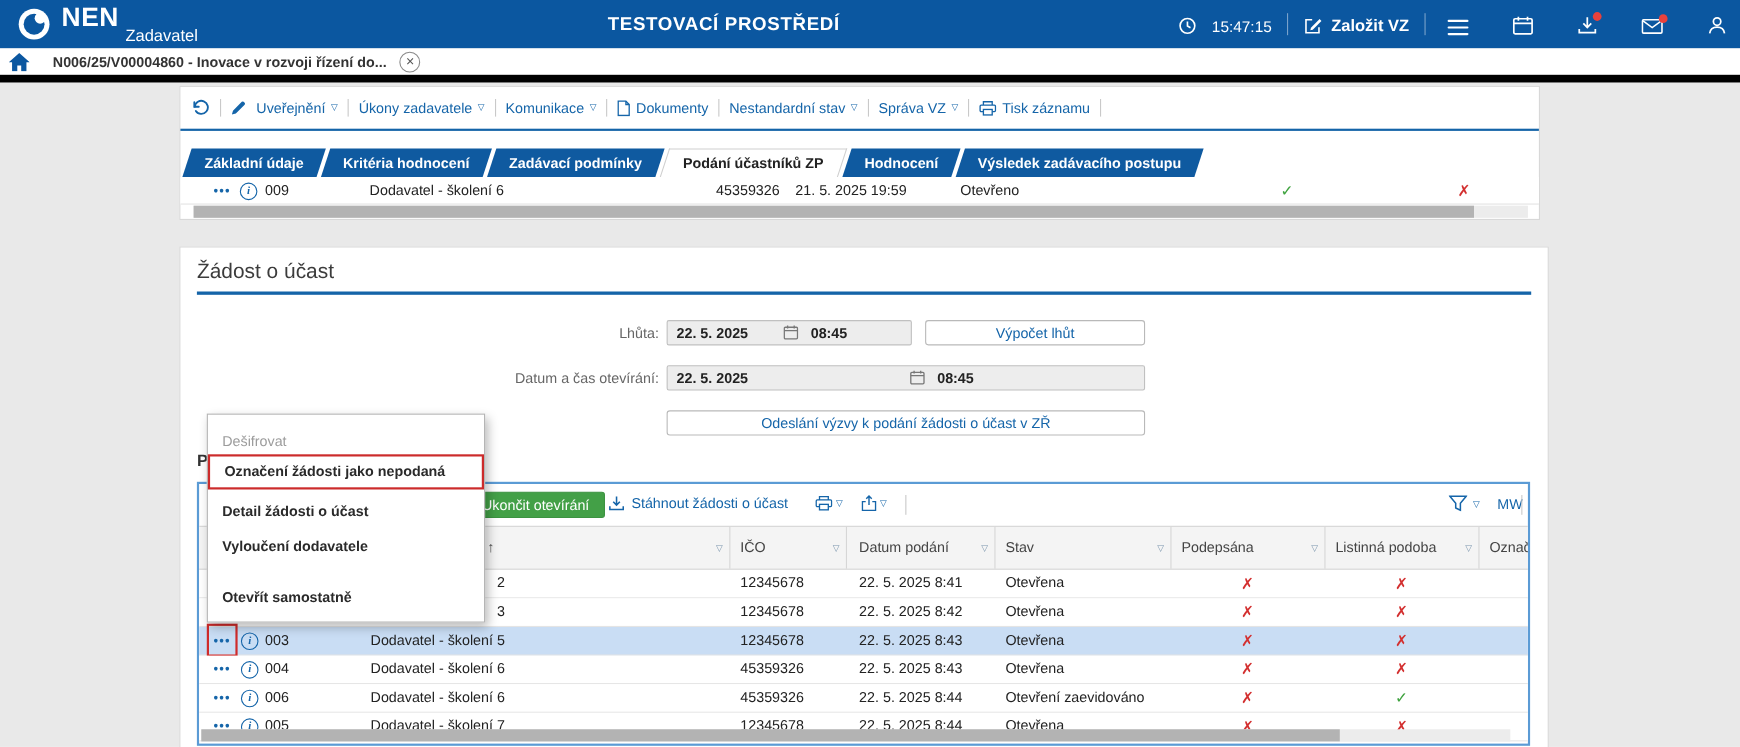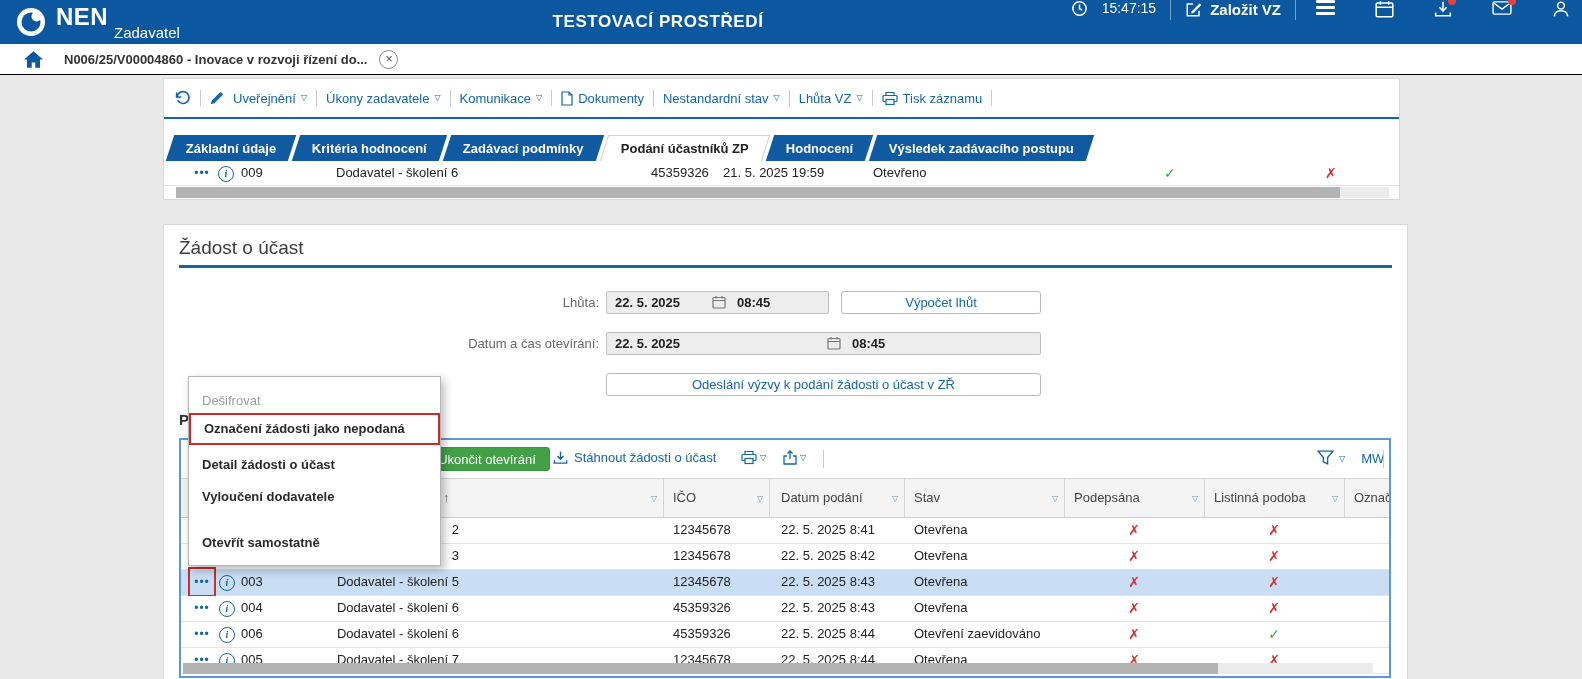--- a/index.html
+++ b/index.html
@@ -6,33 +6,33 @@
   #stage{position:relative;width:1582px;height:679px;background:#e9e9e9;overflow:hidden;
     font-family:"Liberation Sans","DejaVu Sans",sans-serif;font-size:13px;color:#222}
   .icon svg{display:block}
 
   
   #topbar{position:absolute;left:0;top:0;width:100%;height:44px;background:#0b57a0;color:#fff}
   #logo{position:absolute;left:16px;top:7px;width:30px;height:30px;cursor:pointer}
   #logo-text{position:absolute;left:56px;top:3px;font-size:24px;font-weight:bold;letter-spacing:.5px}
   #logo-sub{position:absolute;left:114px;top:24px;font-size:15px}
   #env-title{position:absolute;left:658px;top:12px;transform:translateX(-50%);font-size:17px;font-weight:bold;letter-spacing:.6px;white-space:nowrap}
-  #topbar-right{position:absolute;right:12px;top:0;height:32px;display:flex;align-items:flex-start;gap:14px;white-space:nowrap}
+  #topbar-right{position:absolute;right:12px;top:0;height:32px;display:flex;align-items:flex-end;gap:14px;white-space:nowrap}
   .vsep-w{width:1px;height:20px;background:rgba(255,255,255,.45)}
   #cur-time{font-size:14px}
   .tb-btn{display:flex;align-items:center;gap:7px;font-size:15px;font-weight:bold;cursor:pointer}
   .burger{display:flex;flex-direction:column;gap:3.5px;width:19px;margin-left:6px;cursor:pointer}
   .burger span{height:2.5px;background:#fff;border-radius:1px}
   .mg{margin-left:26px}
   .iconwrap{position:relative;display:flex;cursor:pointer}
   .badge{position:absolute;top:-3px;right:-4px;width:8px;height:8px;border-radius:50%;background:#e8413c}
 
   
-  #crumbbar{position:absolute;left:0;top:44px;width:100%;height:31px;background:#fff;border-bottom:1px solid #000000;
-    display:flex;align-items:center;padding-left:24px;box-sizing:border-box}
+  #crumbbar{position:absolute;left:0;top:44px;width:100%;height:31px;background:#fff;border-bottom:7px solid #000000;
+    display:flex;align-items:center;padding-left:8px;box-sizing:border-box}
   #crumb-text{font-weight:bold;margin-left:21px;color:#333;cursor:pointer}
   #crumb-close{margin-left:12px;width:17px;height:17px;border:1px solid #8a8a8a;border-radius:50%;color:#555;
     font-size:11px;line-height:15px;text-align:center;cursor:pointer}
   #crumb-close::before{content:"×";font-size:13px}
 
   
   #panel-top{position:absolute;left:163px;top:78px;width:1237px;height:122px;background:#fff;border:1px solid #d8d8d8;box-sizing:border-box}
   #rec-toolbar{position:absolute;left:10px;top:0;height:38px;display:flex;align-items:center;gap:9px;color:#1565a9;white-space:nowrap}
   .tsep{width:1px;height:16px;background:#c9c9c9}
   .titem{display:flex;align-items:center;gap:5px;color:#1565a9;cursor:pointer}
@@ -236,21 +236,21 @@
         </span>
         <span>Dokumenty</span>
       </span>
       <span class="tsep"></span>
       <span class="titem">
         <span>Nestandardní stav</span>
         <span class="caret"></span>
       </span>
       <span class="tsep"></span>
       <span class="titem">
-        <span>Lhůta VZ</span>
+        <span>Správa VZ</span>
         <span class="caret"></span>
       </span>
       <span class="tsep"></span>
       <span class="titem">
         <span class="icon">
           <svg width="16" height="15" viewBox="0 0 16 14" fill="none" stroke="#1565a9" stroke-width="1.2">
               <path d="M4 4V1h8v3"></path>
               <rect x="1" y="4" width="14" height="6" rx="1"></rect>
               <rect x="4" y="8" width="8" height="5" fill="#fff"></rect>
             </svg>

